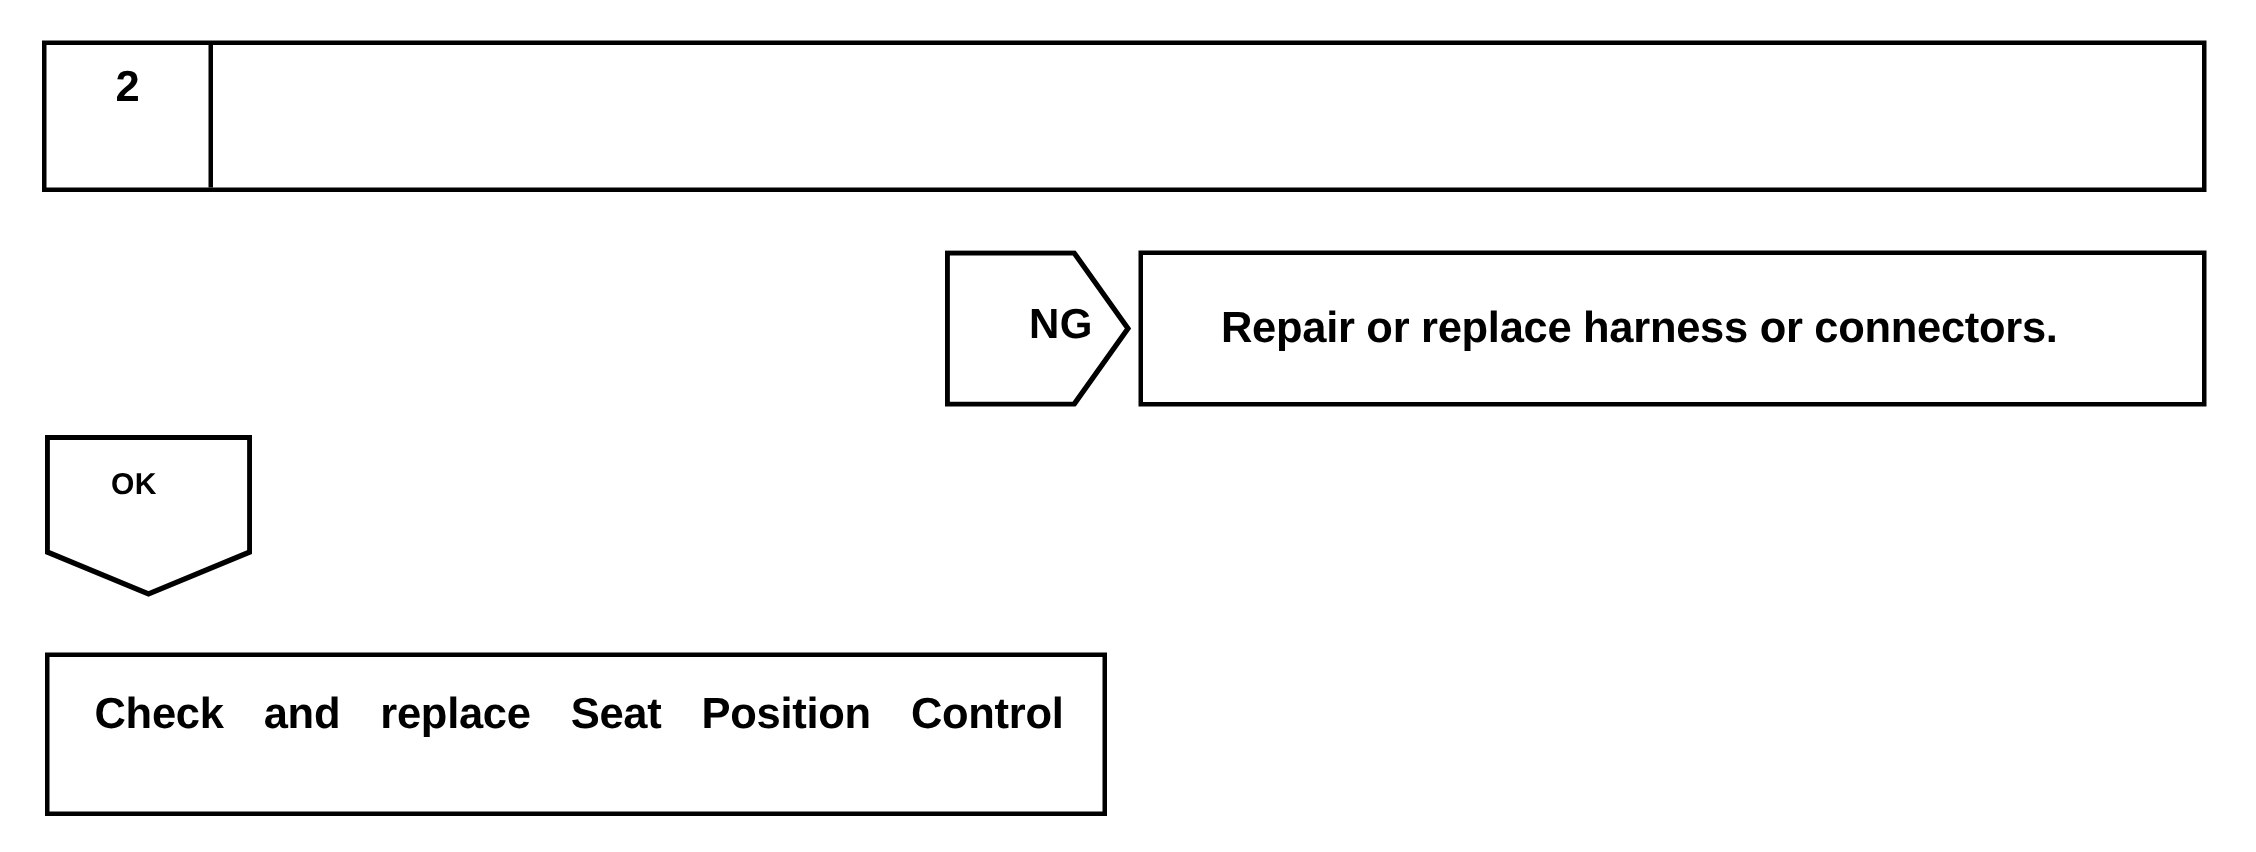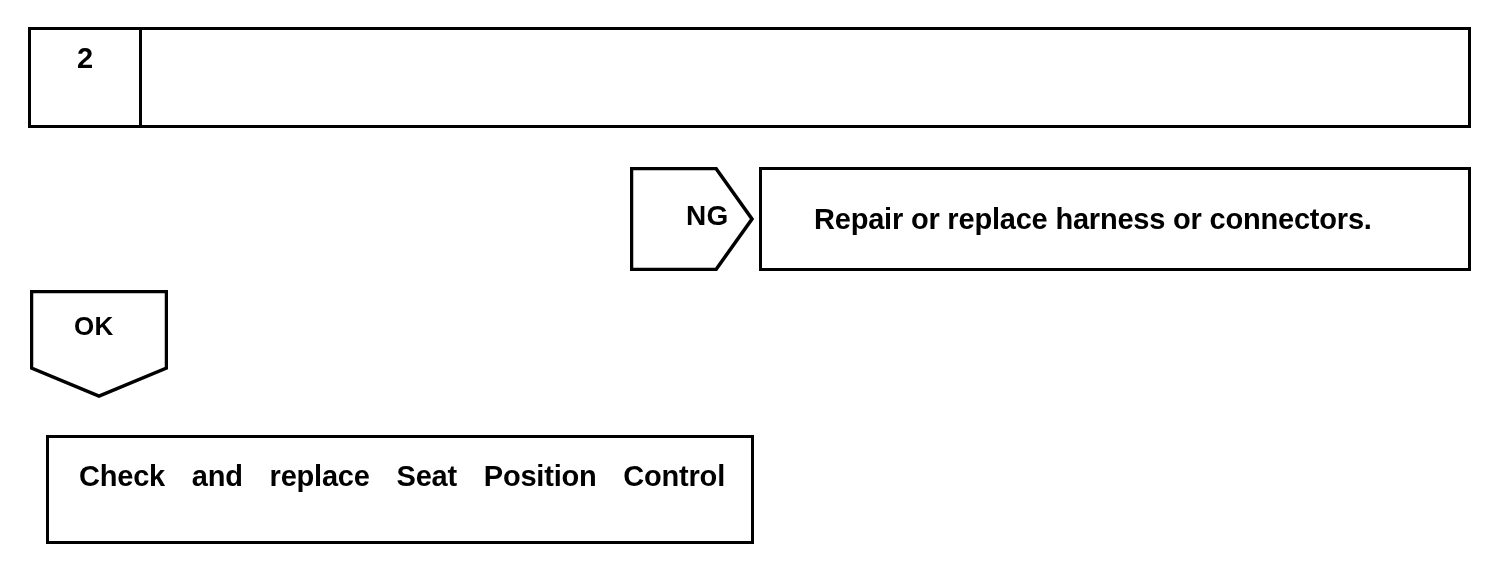--- a/index.html
+++ b/index.html
@@ -104,30 +104,30 @@
     left: 30px;
     top: 290px;
     width: 138px;
     height: 108px;
   }
   .ok-pentagon svg { display: block; }
   .ok-label {
     position: absolute;
     left: 74px;
     top: 313px;
-    font-size: 26px;
+    font-size: 20px;
     font-weight: bold;
     line-height: 1;
     letter-spacing: 0.3px;
   }
 
   
   .result-box {
     position: absolute;
-    left: 46px;
+    left: 30px;
     top: 435px;
     width: 708px;
     height: 109px;
     border: 3px solid #000;
     box-sizing: border-box;
   }
   .result-text {
     position: absolute;
     left: 30px;
     top: 22px;

